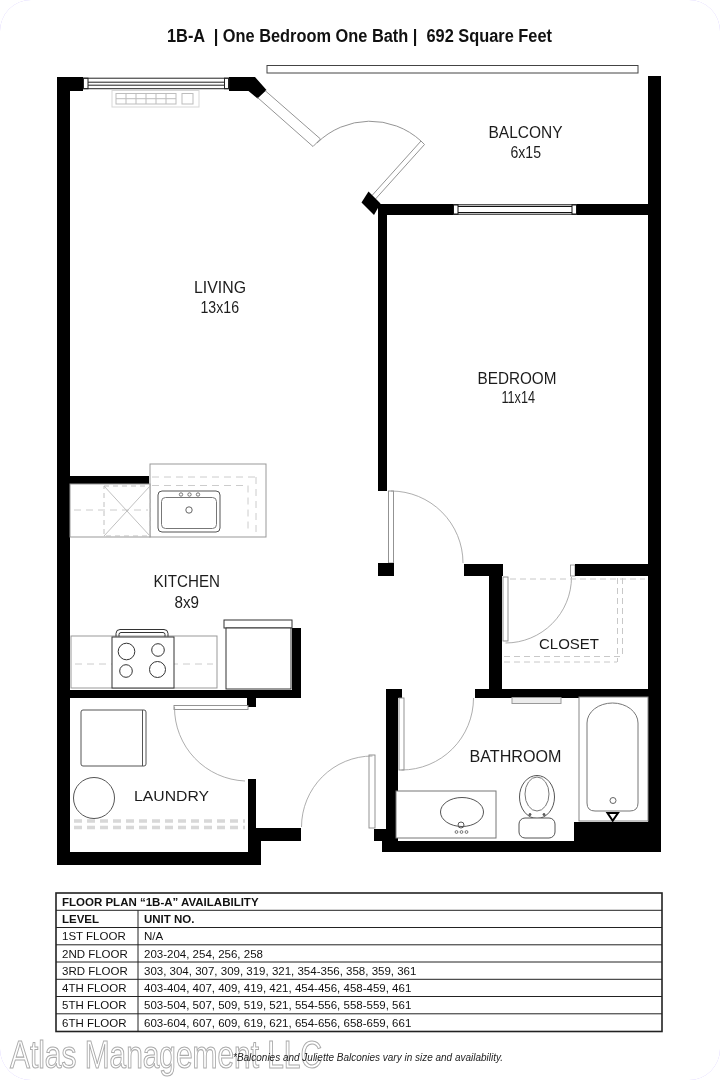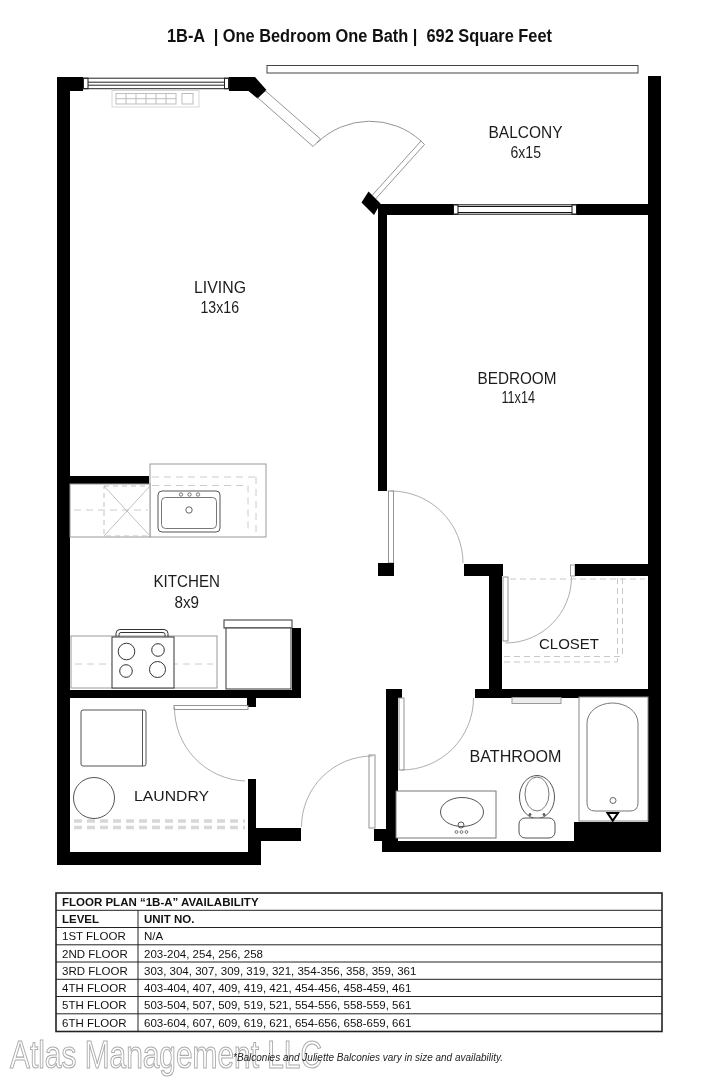--- a/index.html
+++ b/index.html
@@ -1,17 +1,17 @@
 <!DOCTYPE html>
 <html><head>
 <meta charset="utf-8">
 <style>
 html,body{margin:0;padding:0;background:#ffffff;}
 #page{position:relative;width:720px;height:1080px;background:#c4b5fd;overflow:hidden;
-font-family:"Liberation Sans", sans-serif;}
+font-family:"Liberation Sans", sans-serif;border-radius:31px;}
 svg{position:absolute;top:0;left:0;}
 text{font-family:"Liberation Sans", sans-serif;}
 </style>
 </head>
 <body>
 <div id="page">
 <svg width="720" height="1080" viewBox="0 0 720 1080">
 
 <rect x="0" y="0" width="720" height="1080" fill="#ffffff"></rect>
 

